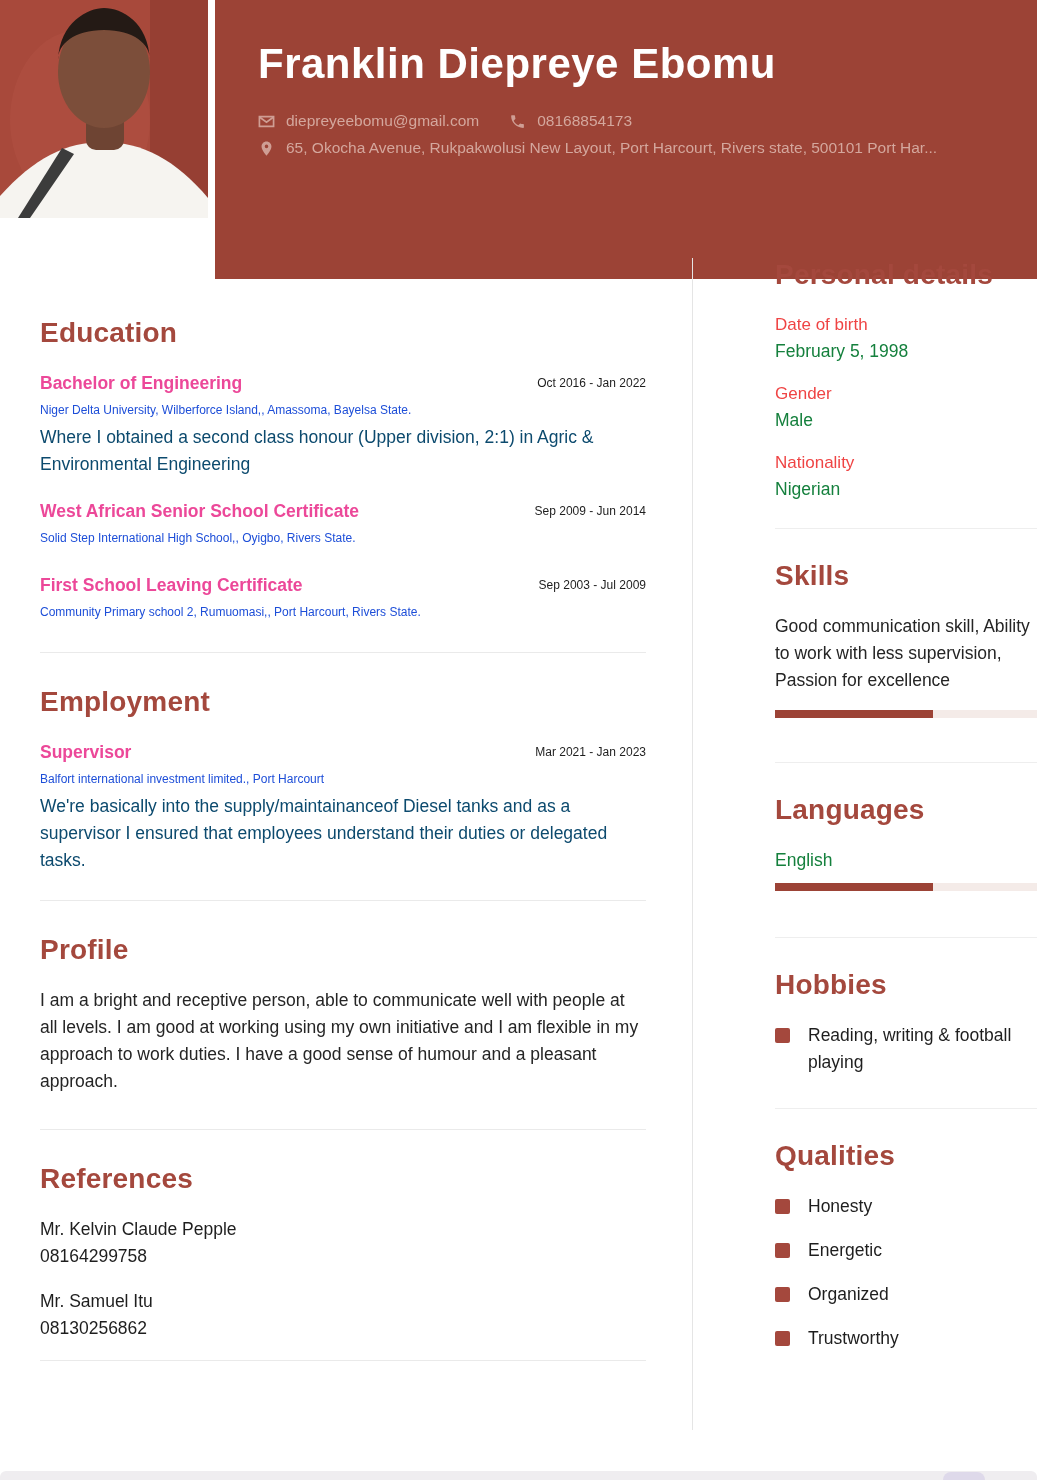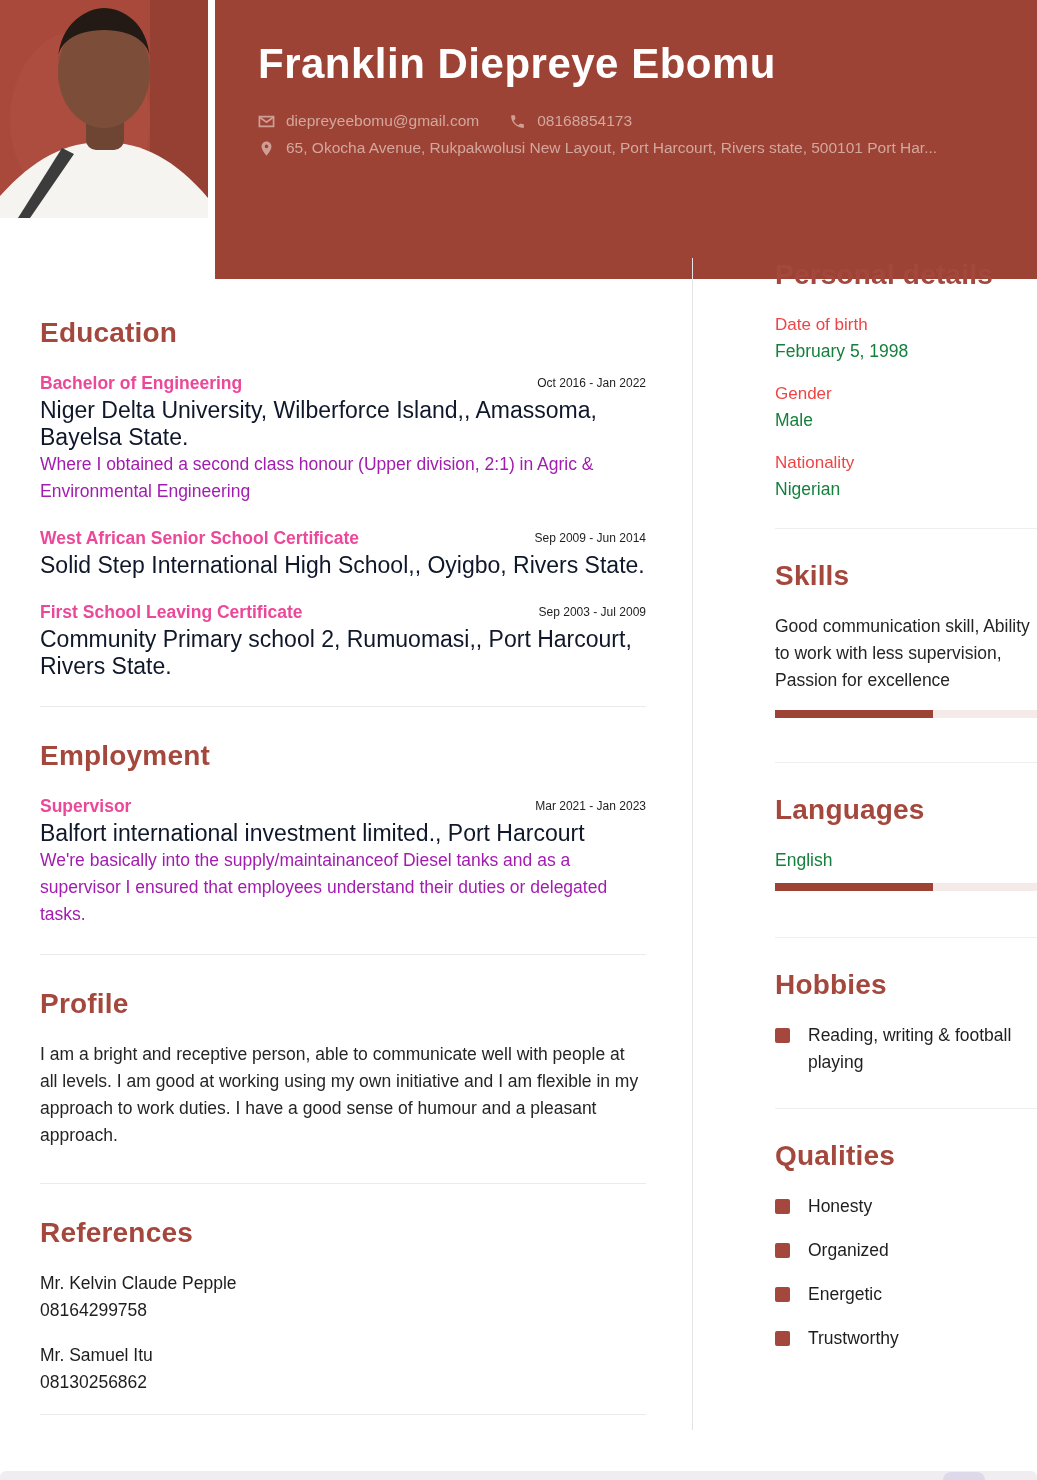--- a/index.html
+++ b/index.html
@@ -42,22 +42,22 @@
 
   h2.sec {
     font-size:28px; font-weight:600; color:#a4483d;
     line-height:34px; margin-bottom:20px; letter-spacing:.2px;
   }
 
   .entry { margin-bottom:20px; }
   .entry-head { display:flex; justify-content:space-between; align-items:flex-start; }
   .entry-title { font-weight:700; font-size:17.5px; color:#ec4899; line-height:27px; max-width:330px; }
   .entry-dates { font-size:12px; color:#1e1e1e; line-height:27px; white-space:nowrap; }
-  .entry-sub  { color:#0f172a; font-size:23px; line-height:27px; }
-  .entry-desc { color:#a21caf; font-size:17.5px; line-height:27px; }
+  .entry-sub  { color:#1d4ed8; font-size:12px; line-height:27px; }
+  .entry-desc { color:#0c4a6e; font-size:17.5px; line-height:27px; }
 
   .divider  { border-top:1px solid #eaeaea; margin:26px 0 32px; }
   .rdivider { border-top:1px solid #eeeeee; }
 
   .body-text { font-size:17.5px; line-height:27px; color:#252525; }
 
   .ref { margin-bottom:18px; }
   .ref div { font-size:17.5px; line-height:27px; color:#1e1e1e; }
 
   
@@ -260,25 +260,25 @@
   <div class="rdivider" style="margin:32px 0 30px;"></div>
 
   <section>
     <h2 class="sec">Qualities</h2>
     <div class="bullet-row">
       <span class="bullet"></span>
       <span class="bullet-text">Honesty</span>
     </div>
     <div class="bullet-row">
       <span class="bullet"></span>
+      <span class="bullet-text">Energetic</span>
+    </div>
+    <div class="bullet-row">
+      <span class="bullet"></span>
       <span class="bullet-text">Organized</span>
-    </div>
-    <div class="bullet-row">
-      <span class="bullet"></span>
-      <span class="bullet-text">Energetic</span>
     </div>
     <div class="bullet-row">
       <span class="bullet"></span>
       <span class="bullet-text">Trustworthy</span>
     </div>
   </section>
 
 </div>
 
 <div class="bottom-band"></div>

